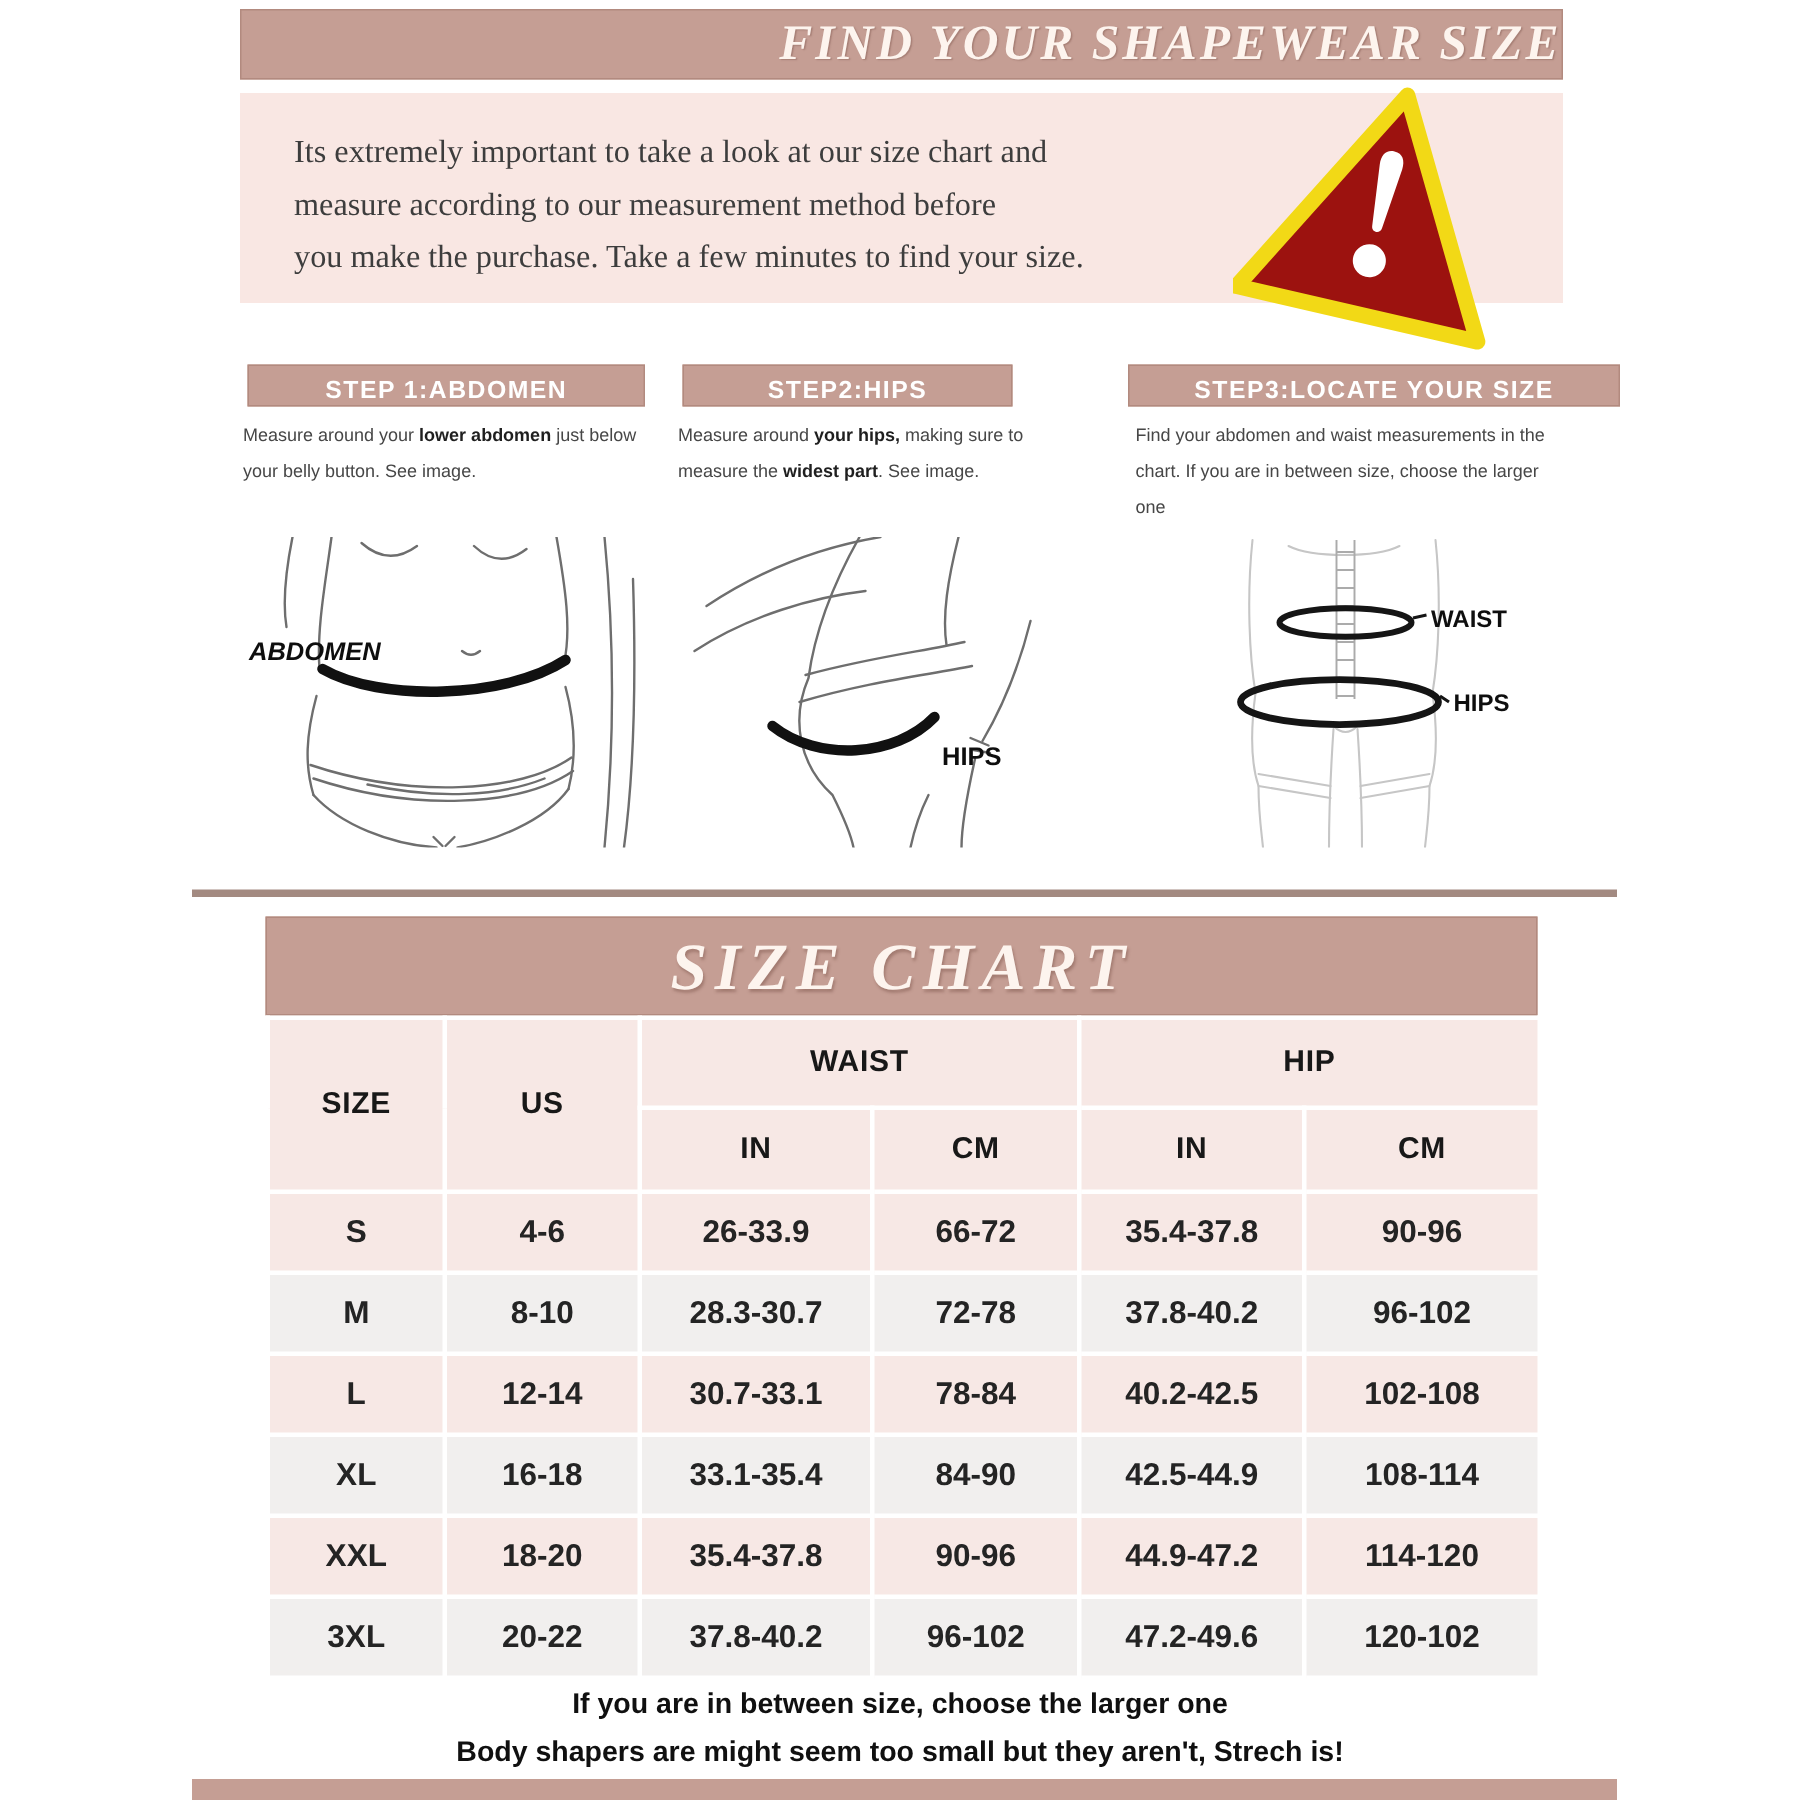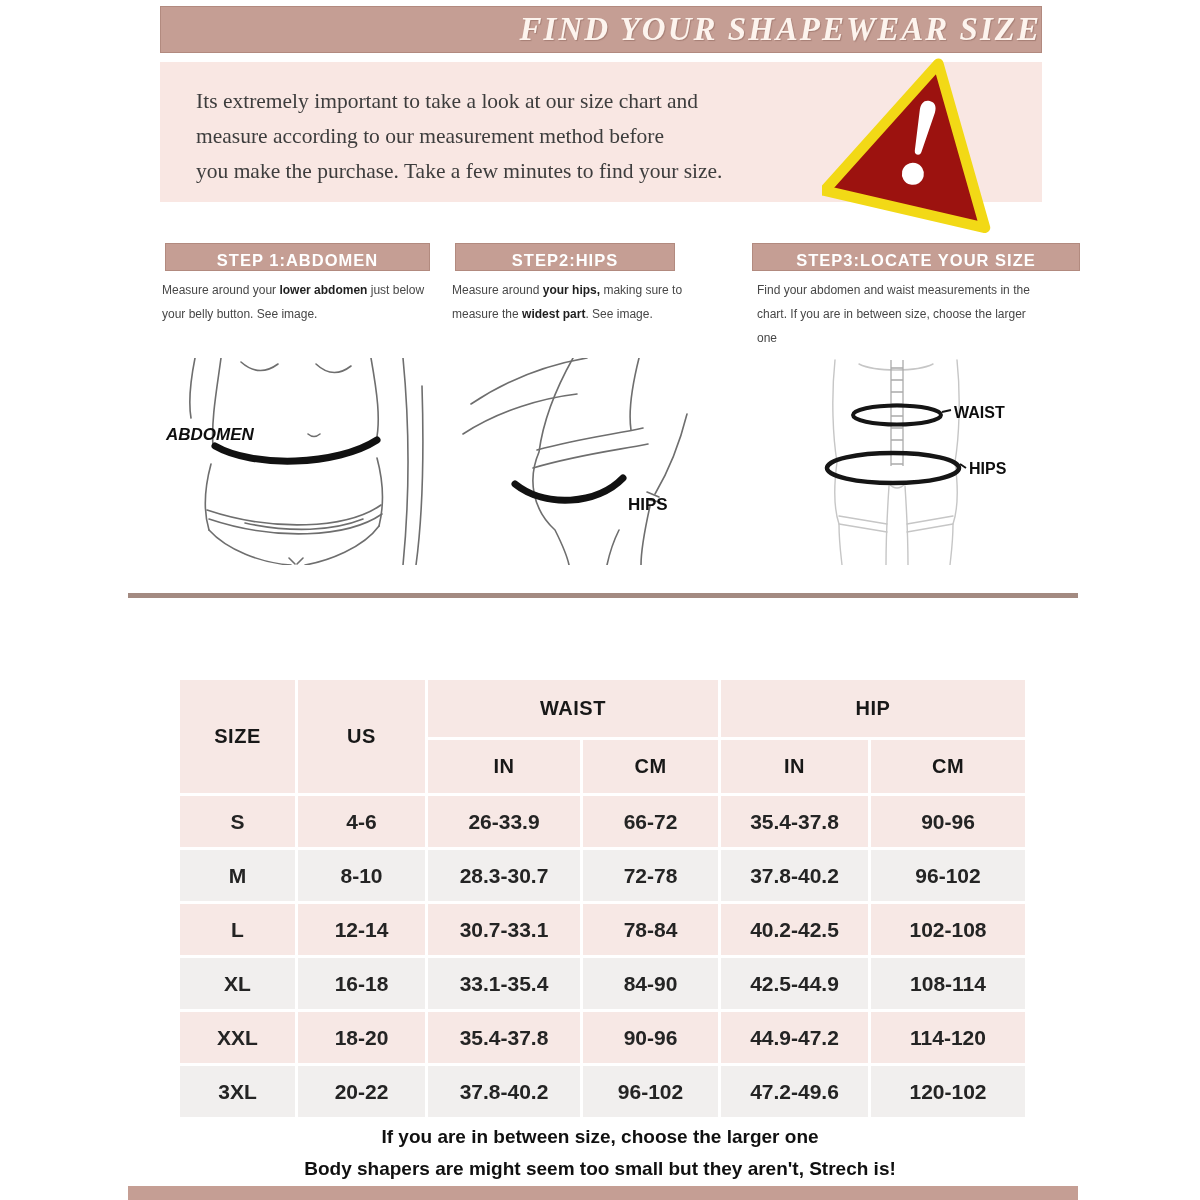--- a/index.html
+++ b/index.html
@@ -162,20 +162,23 @@
       <ellipse cx="122" cy="57" rx="44" ry="9.5" fill="none" stroke="#151515" stroke-width="4"></ellipse>
       <ellipse cx="118" cy="110" rx="66" ry="15" fill="none" stroke="#151515" stroke-width="4.5"></ellipse>
       <path d="M167,54 L176,52 M185,106 L191,110" stroke="#151515" stroke-width="2" fill="none"></path>
       <text x="179" y="60" font-size="16">WAIST</text>
       <text x="194" y="116" font-size="16">HIPS</text>
     </svg>
   </div>
 
   <div class="rule"></div>
 
+  <div class="chart-bar">
+    <span>SIZE CHART</span>
+  </div>
 
   <table class="size">
     <colgroup>
       <col style="width:118px">
         <col style="width:130px">
         <col style="width:155px">
       <col style="width:138px">
         <col style="width:150px">
         <col style="width:157px">
     </colgroup>

